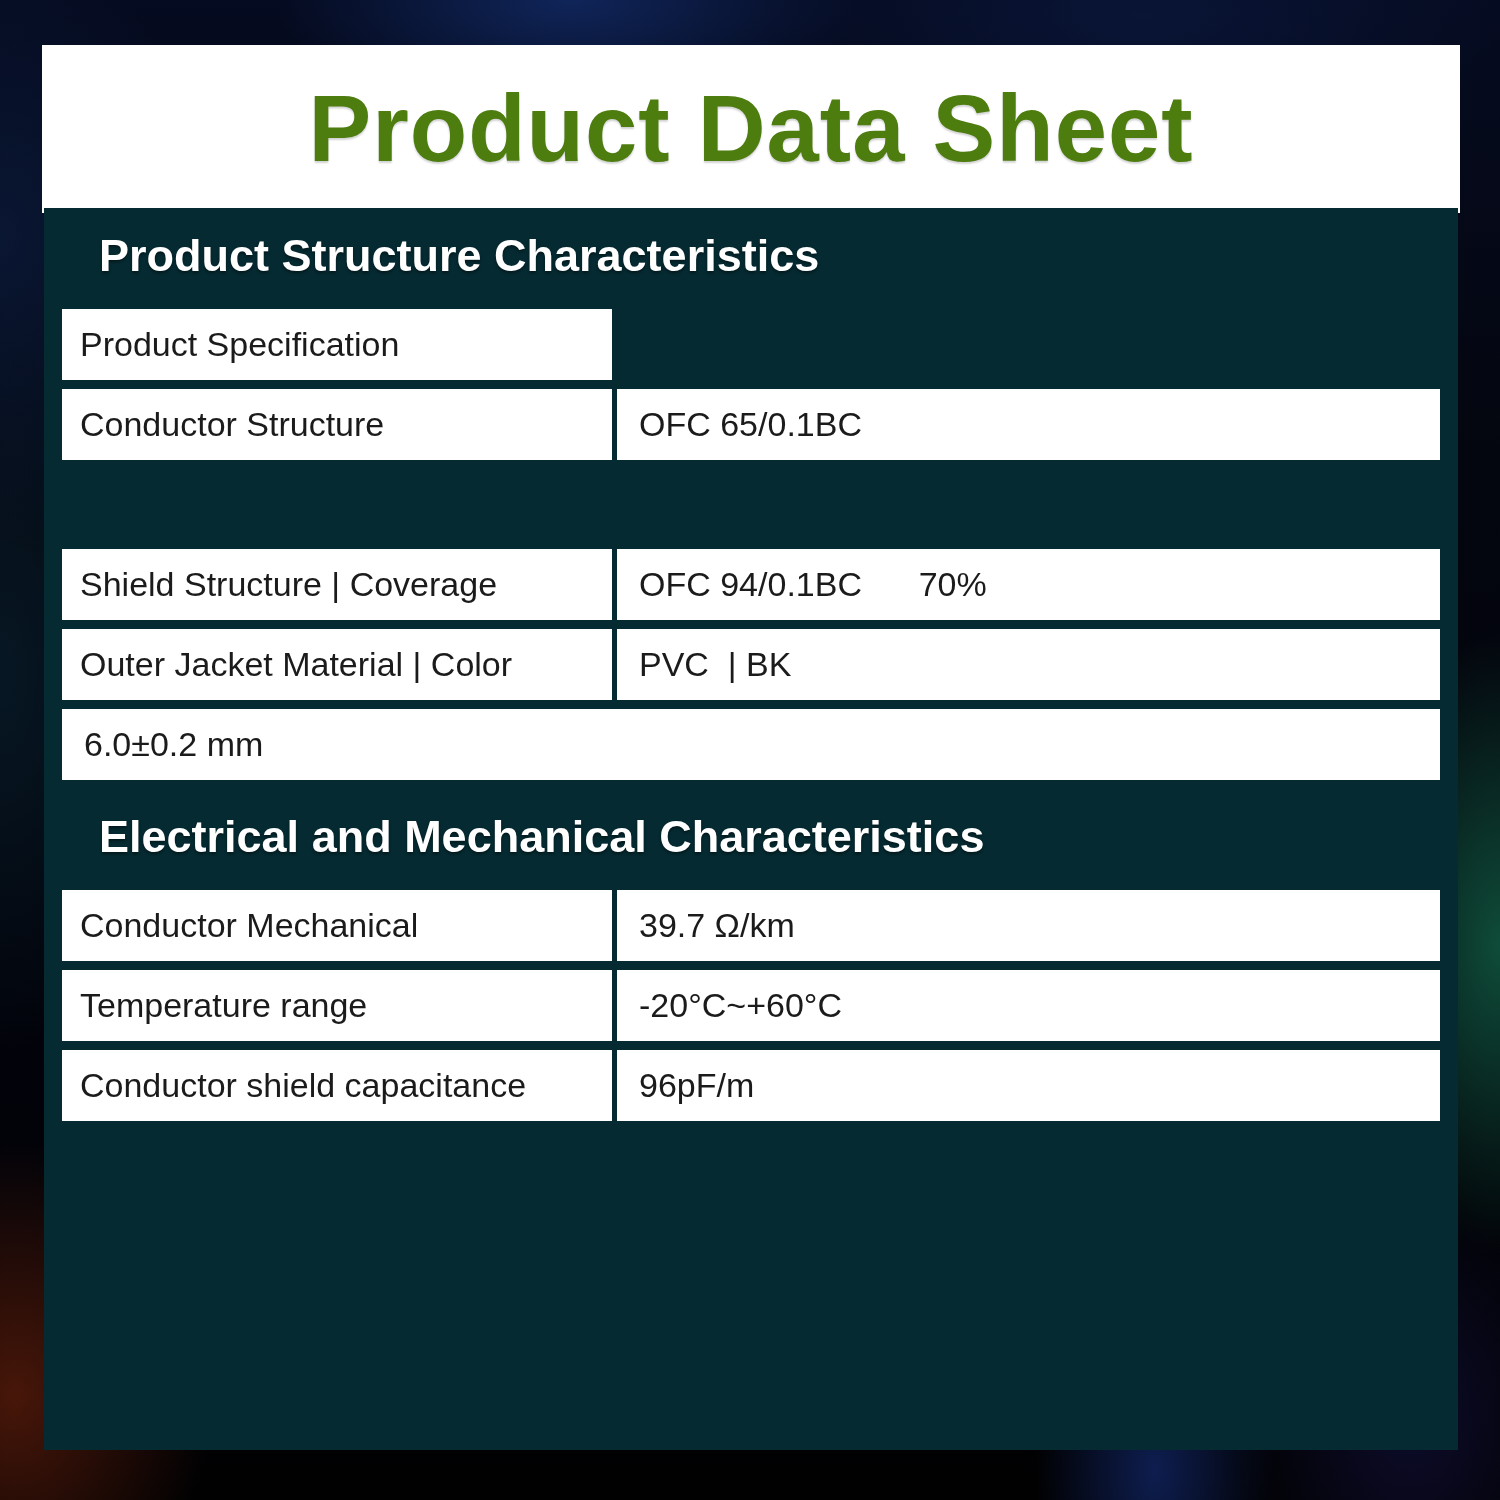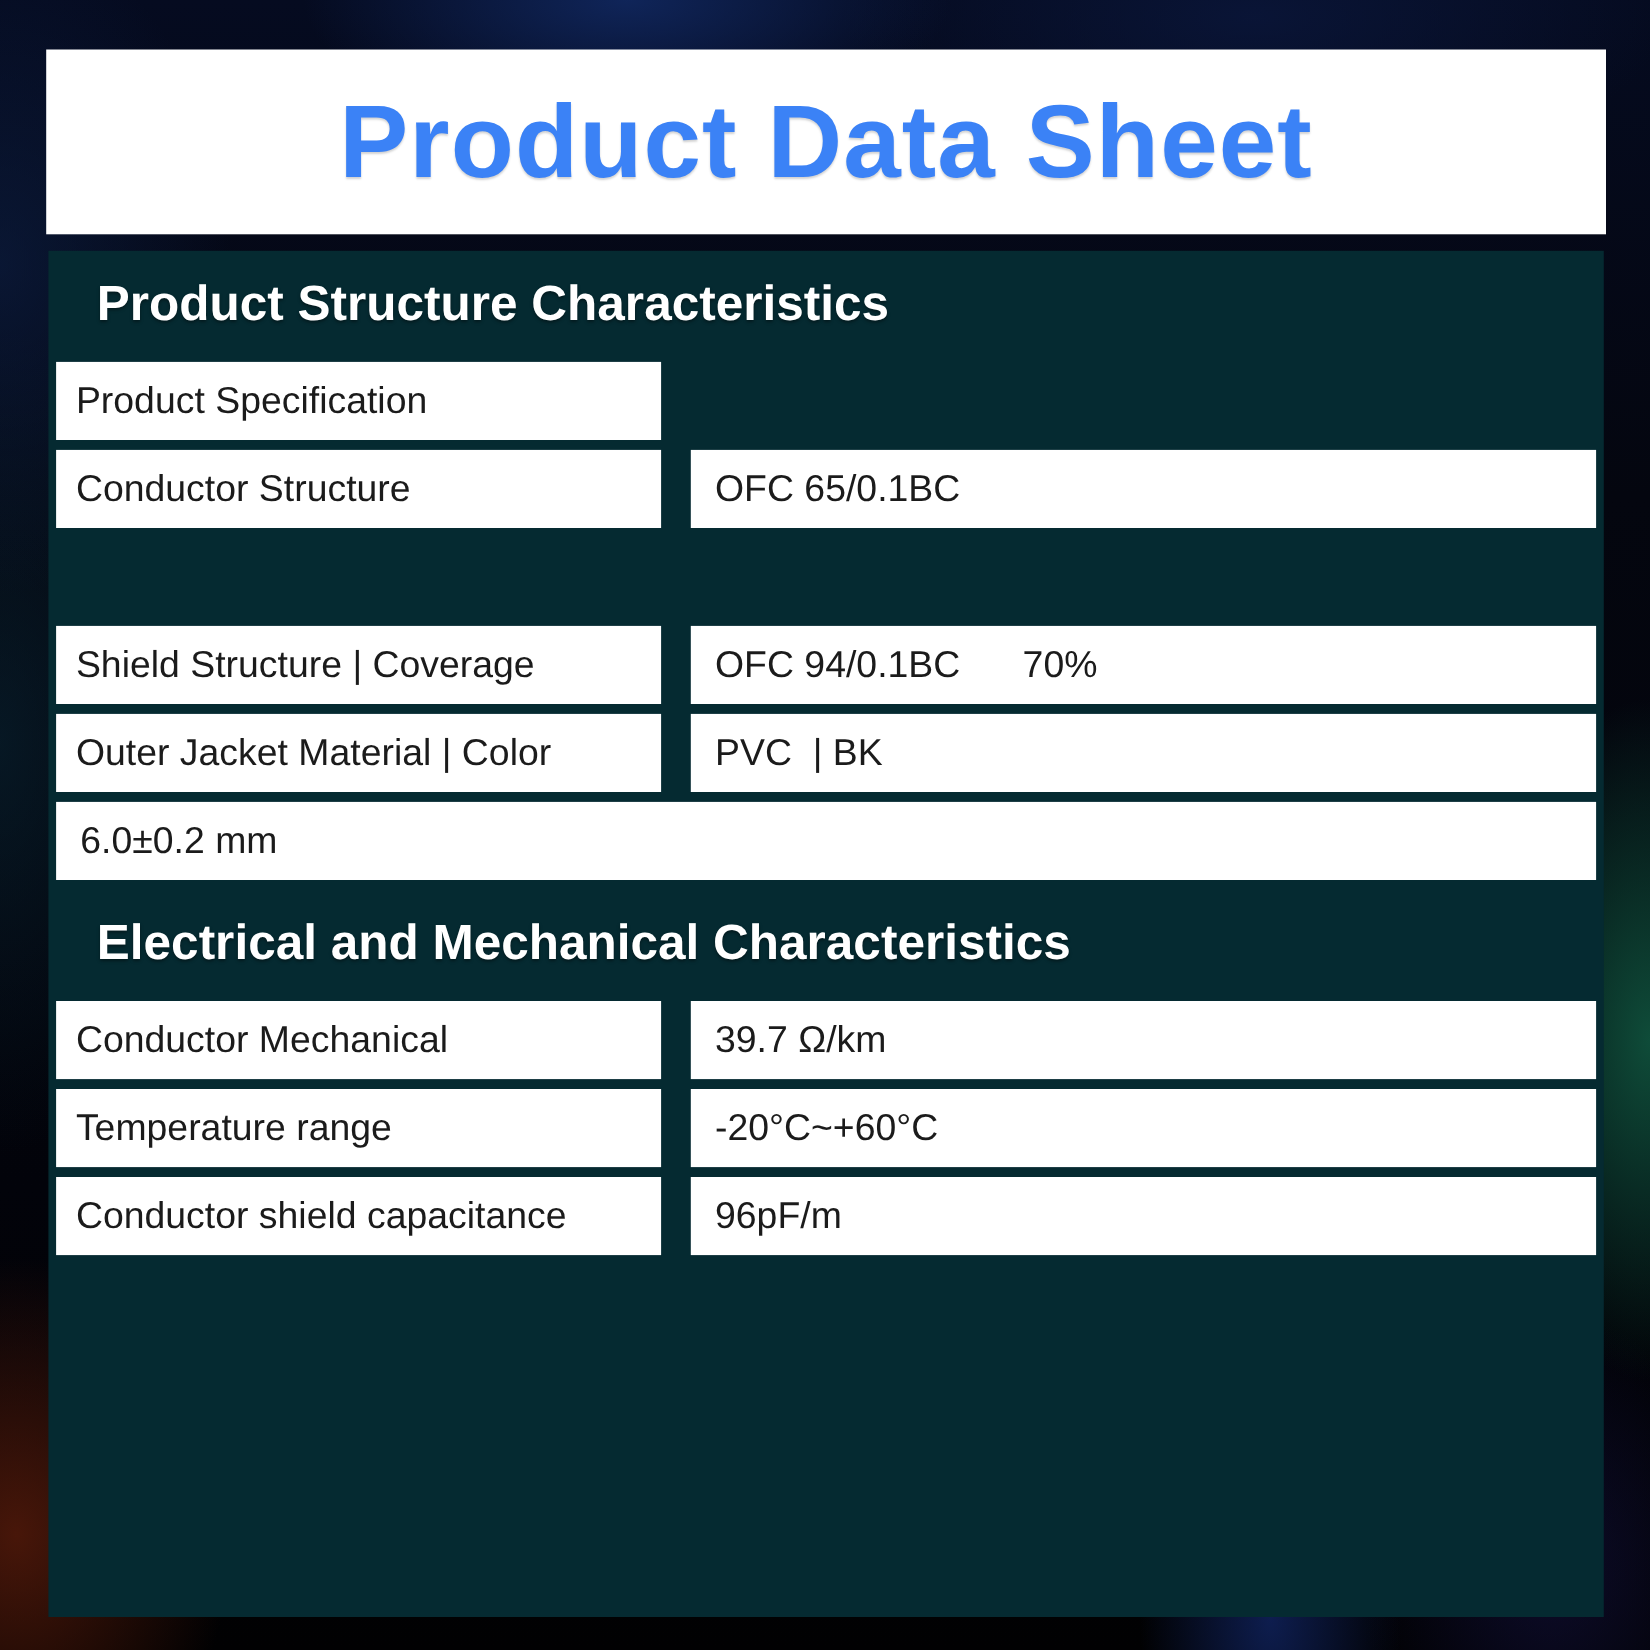--- a/index.html
+++ b/index.html
@@ -19,37 +19,37 @@
       radial-gradient(210px 430px at 100% 63%, rgba(16,84,62,.9), transparent 72%),
       radial-gradient(170px 320px at 77% 98%, rgba(22,48,130,.6), transparent 70%),
       radial-gradient(240px 320px at 94% 95%, rgba(24,22,80,.5), transparent 72%),
       linear-gradient(180deg,#050b20 0%,#04060f 30%,#02030a 72%,#010102 100%);
   }
   .title-band{
     position:absolute;left:42px;top:45px;width:1418px;height:168px;
     background:#ffffff;display:flex;align-items:center;justify-content:center;
   }
   .title-band h1{
-    margin:0;font-size:94px;font-weight:bold;color:#3b82f6;
+    margin:0;font-size:94px;font-weight:bold;color:#4d7c0f;
     letter-spacing:1px;text-shadow:0 2px 2px rgba(0,0,0,.18);
     white-space:nowrap;
   }
   .data-panel{
-    position:absolute;left:44px;top:228px;width:1414px;height:1242px;
-    background:#052a31;box-sizing:border-box;padding:0 7px;
+    position:absolute;left:44px;top:208px;width:1414px;height:1242px;
+    background:#052a31;box-sizing:border-box;padding:0 18px;
   }
   .section-heading{
     height:96px;margin:0 -6px 5px -6px;padding-left:43px;
     display:flex;align-items:center;
     color:#ffffff;font-size:45px;font-weight:bold;
     text-shadow:0 2px 3px rgba(0,0,0,.4);
     white-space:nowrap;
   }
   .spec-row{
-    display:flex;gap:27px;height:71px;margin:0 0 9px 0;
+    display:flex;gap:5px;height:71px;margin:0 0 9px 0;
   }
   .spec-cell{
     background:#ffffff;display:flex;align-items:center;
     font-size:34px;color:#1b1b1b;box-sizing:border-box;
     overflow:hidden;
   }
   .spec-label{flex:0 0 550px;padding-left:18px;}
   .spec-value{flex:1;padding-left:22px;white-space:pre-wrap;}
 </style>
 </head>

